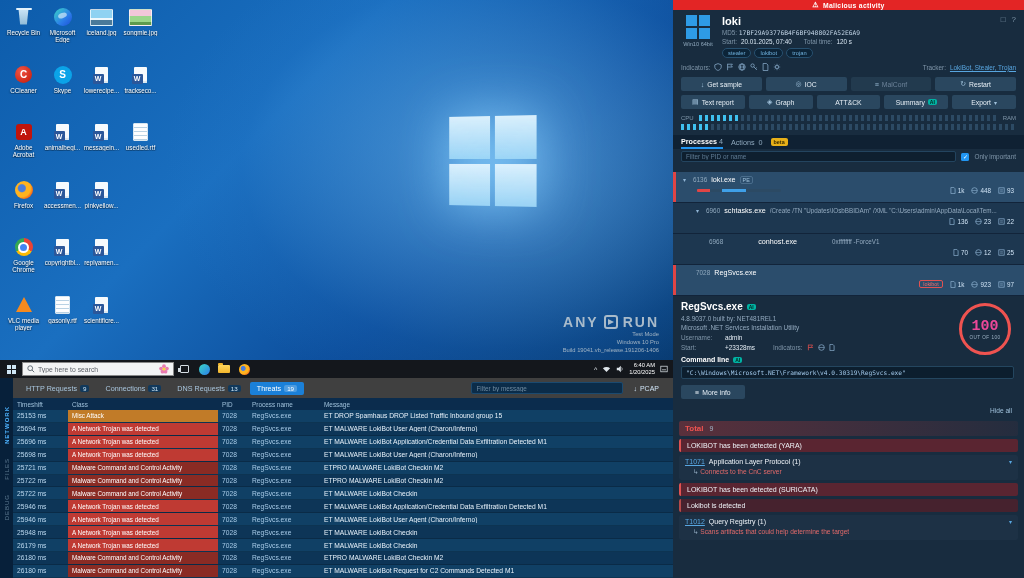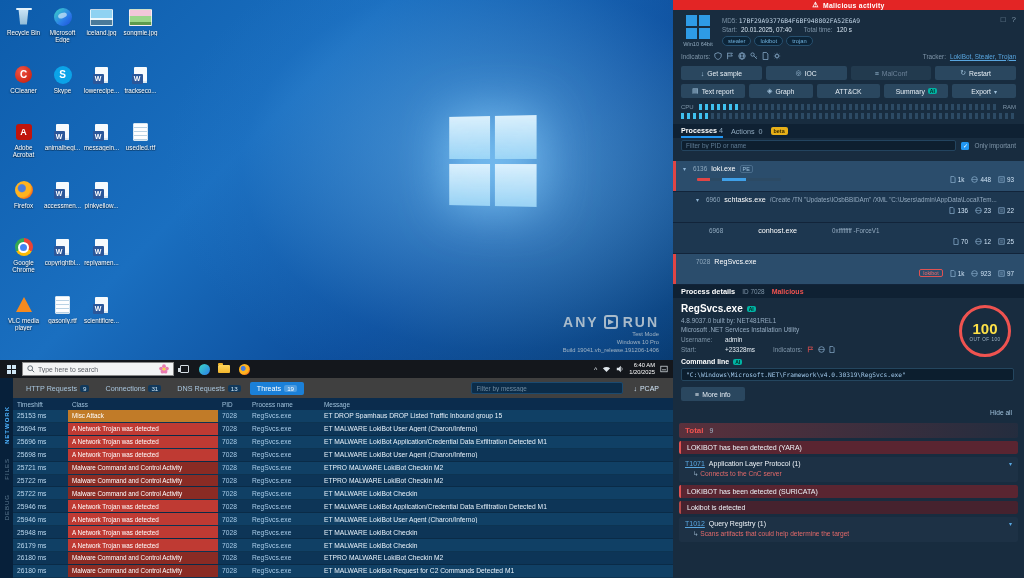--- a/index.html
+++ b/index.html
@@ -222,21 +222,21 @@
   .det-kv .lbl { width:40px; }
   .det-kv .ind { width:auto; margin-left:14px; }
   .det-kv svg { display:block; }
   .det-cmdlbl { display:flex; align-items:center; gap:4px; margin-top:5px; }
   .det-cmdlbl b { font-size:7px; color:#fff; }
   .det-cmd { margin-top:3px; margin-right:2px; background:#0c1e2e; border:1px solid #24465f; border-radius:2px;
     padding:2px 4px; font-size:6.2px; color:#9fc6e8; white-space:nowrap; overflow:hidden; cursor:text; }
   .btn.more { margin-top:6px; width:64px; flex:none; }
   .score { position:absolute; right:13px; top:7px; width:52px; height:52px; border:3px solid #ef5350;
     border-radius:50%; display:flex; flex-direction:column; align-items:center; justify-content:center; }
-  .score .s1 { color:#fde047; font-size:15px; font-weight:bold; line-height:15px; }
+  .score .s1 { color:#ec4899; font-size:15px; font-weight:bold; line-height:15px;font-family:Liberation Mono, monospace; }
   .score .s2 { color:#9fb4c6; font-size:4.6px; letter-spacing:.5px; margin-top:1px; }
   .hideall { position:absolute; right:12px; bottom:4px; font-size:6.6px; color:#9fc0da; text-decoration:none; cursor:pointer; }
 
   .rp-danger { padding:3px 6px; }
   .dg-head { background:linear-gradient(90deg, rgba(229,57,53,.32), rgba(229,57,53,.06));
     border-radius:2px; padding:3px 6px; display:flex; align-items:center; gap:6px; }
   .dg-head b { color:#ef5350; font-size:8px; }
   .dg-head span { color:#9fb4c6; font-size:7px; }
   .dg-item { border-radius:2px; padding:3px 6px; margin-top:3px; font-size:7px; cursor:pointer; }
   .dg-item[data-type="alert"]  { background:#5a2531; border-left:2px solid #e05252; }
@@ -606,20 +606,21 @@
       <div class="os-box">
         <div class="os-logo">
             <span></span>
             <span></span>
             <span></span>
             <span></span>
           </div>
         <div class="os-label">Win10 64bit</div>
       </div>
       <div class="hd-main">
+        <div class="hd-title">loki</div>
         <div class="hd-md5">
           <span class="lbl">MD5:</span>
           <span class="mono">17BF29A93776B4F6BF948802FA52E6A9</span>
         </div>
         <div class="hd-start">
           <span class="lbl">Start:</span>
           <span>20.01.2025, 07:40</span>
           <span class="lbl2 lbl">Total time:</span>
           <span>120 s</span>
         </div>
@@ -891,25 +892,20 @@
                 <rect x="1.2" y="1.2" width="7.6" height="7.6" fill="none" stroke="#8fb4d4" stroke-width="1"></rect>
                 <line x1="3" y1="4" x2="7" y2="4" stroke="#8fb4d4" stroke-width=".8"></line>
                 <line x1="3" y1="6" x2="7" y2="6" stroke="#8fb4d4" stroke-width=".8"></line>
               </svg>
               <i>97</i>
             </span>
           </div>
         </div>
       </div>
 
-    <div class="rp-dethead">
-      <b>Process details</b>
-      <span class="lbl">ID 7028</span>
-      <span class="mal">Malicious</span>
-    </div>
 
     <div class="rp-details">
       <div class="det-name">
         <span>RegSvcs.exe</span>
         <span class="ai">AI</span>
       </div>
       <div class="det-gray">4.8.9037.0 built by: NET481REL1</div>
       <div class="det-gray">Microsoft .NET Services Installation Utility</div>
       <div class="det-kv">
         <span class="lbl">Username:</span>

